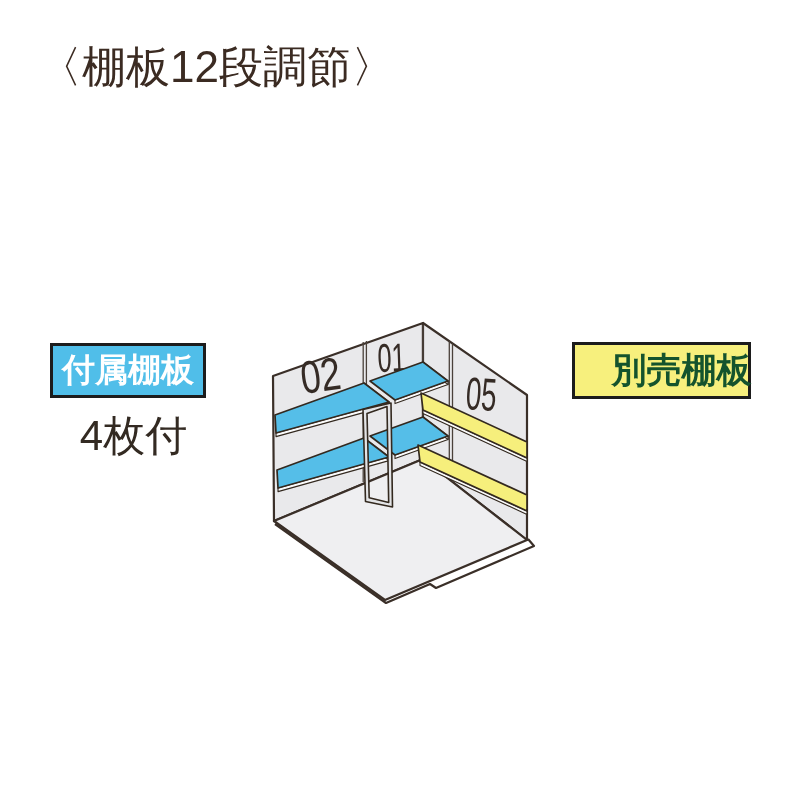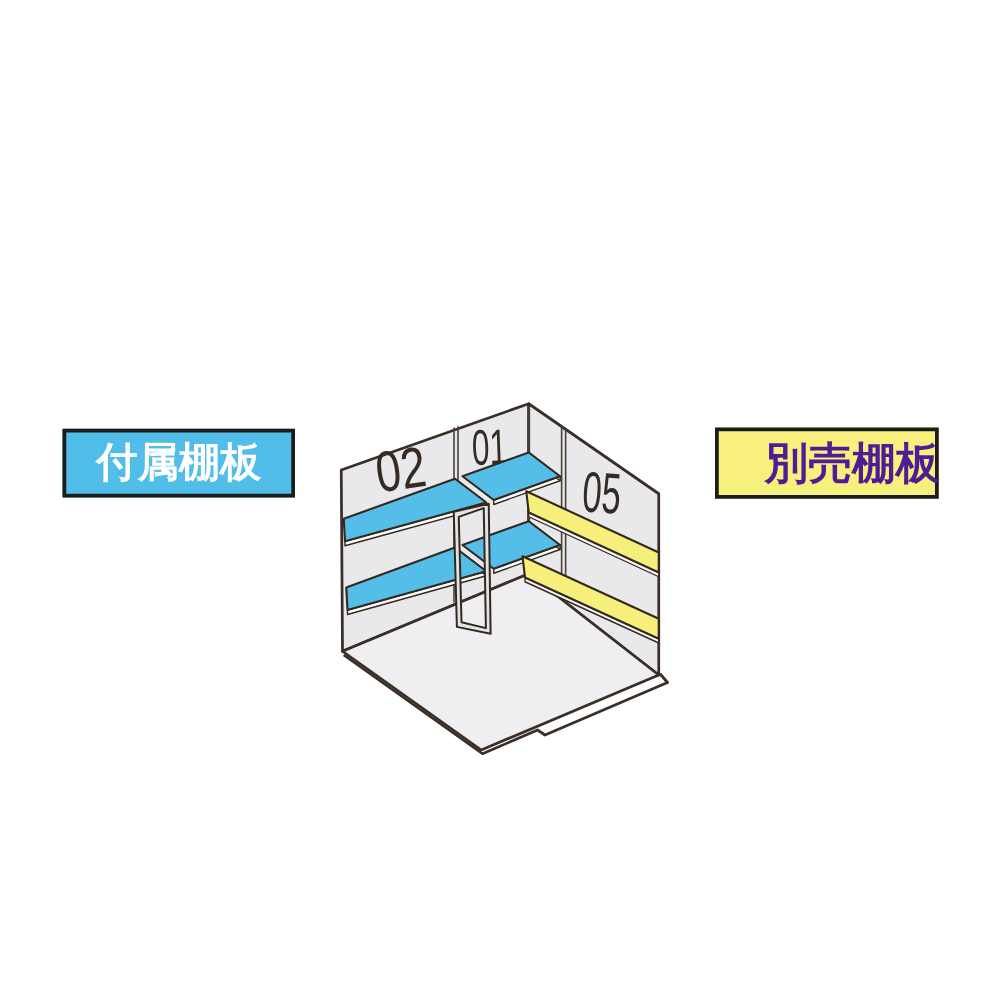--- a/index.html
+++ b/index.html
@@ -11,39 +11,41 @@
     position:absolute;left:38px;top:38px;
     font-size:44px;font-weight:500;color:#3b2b22;letter-spacing:0px;white-space:nowrap;
   }
   .callout{position:absolute;text-align:center;}
   .callout .tag{
     box-sizing:border-box;border:3px solid #1c1c1c;
     display:flex;align-items:center;justify-content:center;
     font-weight:bold;white-space:nowrap;
   }
   .callout-included{left:50px;top:343px;width:167px;}
-  .callout-included .tag{width:186px;height:55px;background:#50bee9;color:#ffffff;font-size:33px;}
+  .callout-included .tag{width:156px;height:55px;background:#50bee9;color:#ffffff;font-size:33px;}
   .callout-included .val{margin-top:10px;font-size:42px;font-weight:500;color:#332a22;white-space:nowrap;}
   .callout-optional{left:572px;top:342px;width:179px;}
-  .callout-optional .tag{width:179px;height:57px;background:#f7f07d;color:#4c1d95;font-size:35px;padding-left:40px;}
+  .callout-optional .tag{width:179px;height:57px;background:#f7f07d;color:#14532d;font-size:35px;padding-left:40px;}
   .callout-optional .val{margin-top:8px;font-size:43px;font-weight:500;color:#332a22;white-space:nowrap;}
   .diagram-svg{position:absolute;left:0;top:0;}
   .wall-num{
     font-family:"Liberation Sans","DejaVu Sans",sans-serif;
     fill:#352b25;
   }
 </style>
 </head>
 <body>
 
 <div class="canvas">
 
+  <div class="page-title">〈棚板12段調節〉</div>
 
   <div class="callout callout-included">
     <div class="tag">付属棚板</div>
+    <div class="val">4枚付</div>
   </div>
 
   <div class="callout callout-optional">
     <div class="tag">別売棚板</div>
   </div>
 
   <svg class="diagram-svg" width="801" height="801" viewBox="0 0 801 801">
 
     <g stroke="#3a2f28" stroke-width="2.2" stroke-linejoin="round">
       <polygon points="273,376 423,323 423,459 274,521" fill="#e9e9eb"></polygon>

